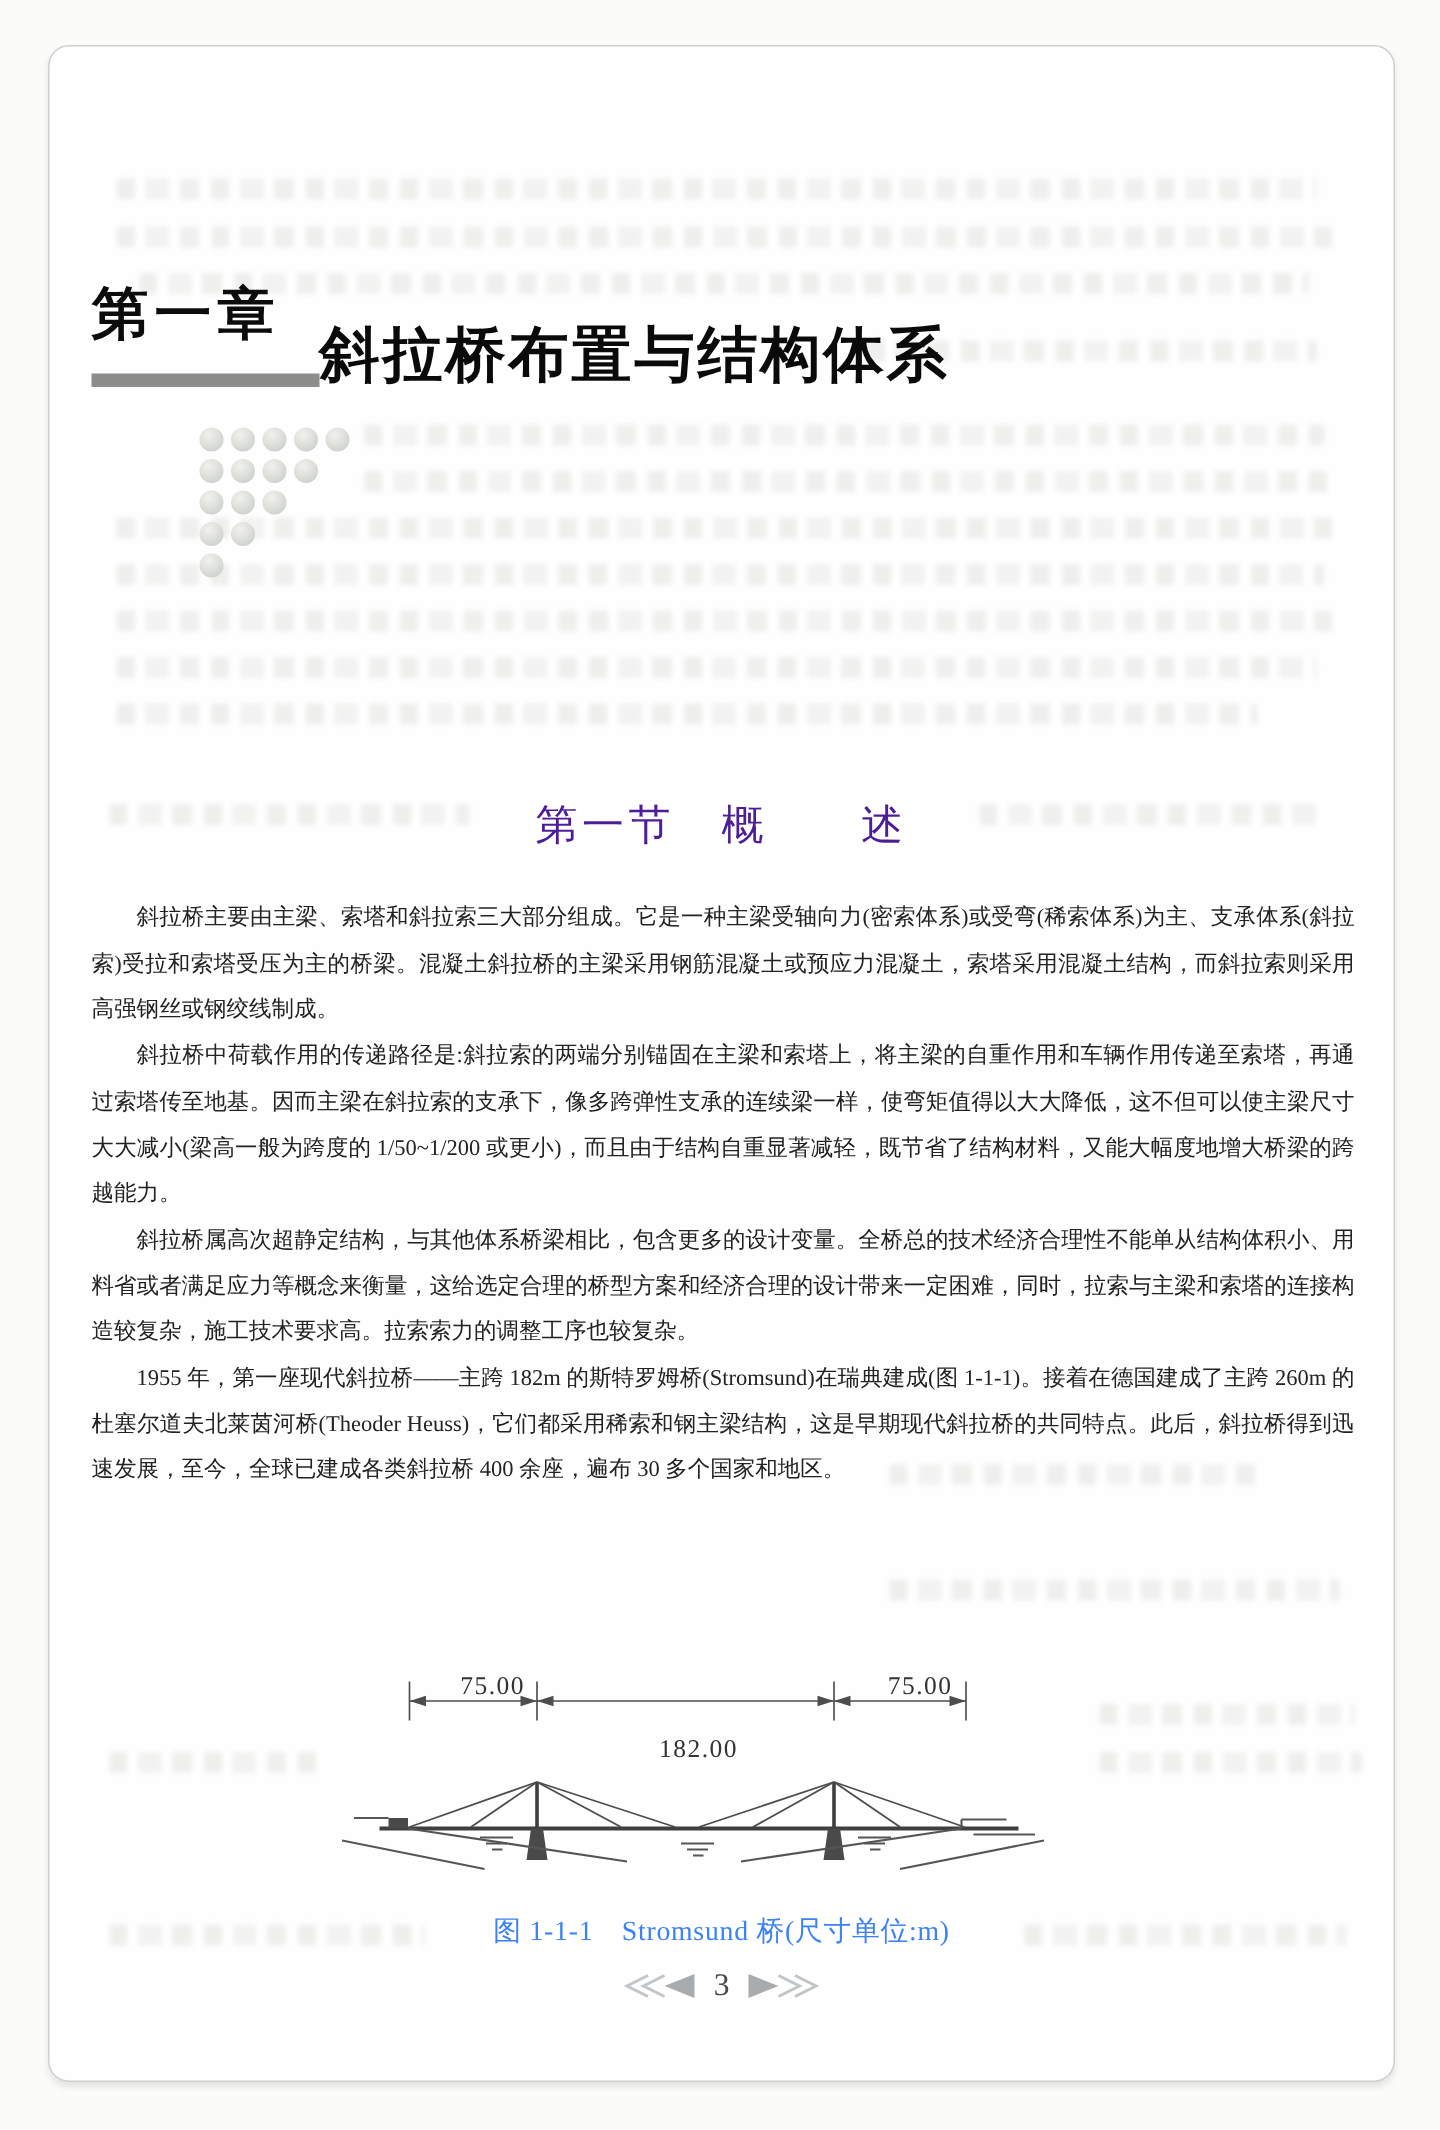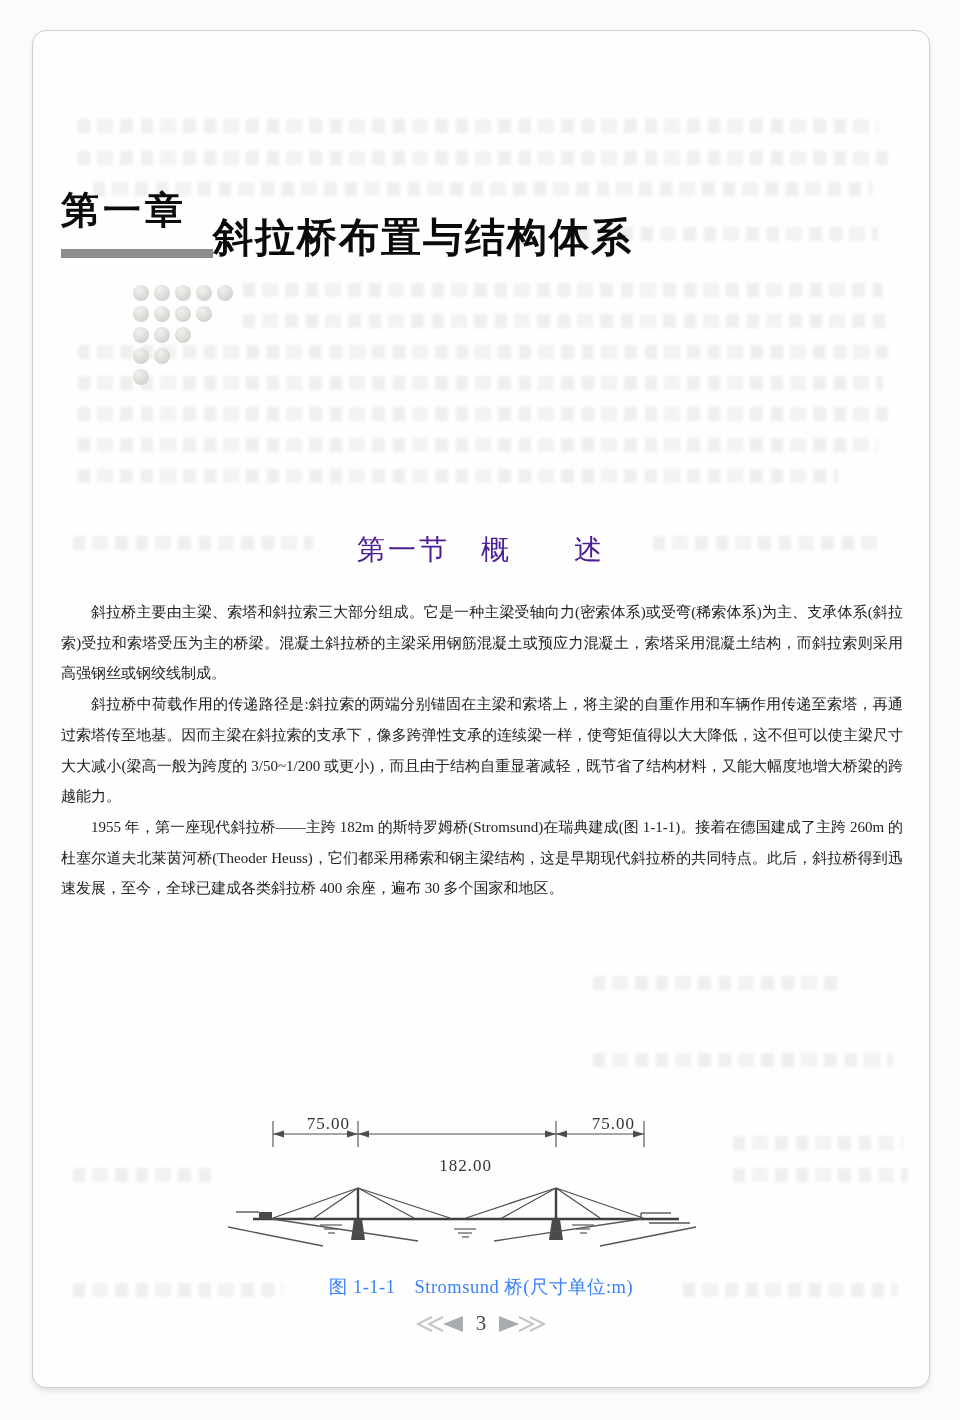--- a/index.html
+++ b/index.html
@@ -135,21 +135,22 @@
       </div>
     <div class="dot-row">
         <span class="dot"></span>
       </div>
   </div>
 
   <div class="section-title">第一节　概　　述</div>
 
   <div class="bodytext">
     <p>斜拉桥主要由主梁、索塔和斜拉索三大部分组成。它是一种主梁受轴向力(密索体系)或受弯(稀索体系)为主、支承体系(斜拉索)受拉和索塔受压为主的桥梁。混凝土斜拉桥的主梁采用钢筋混凝土或预应力混凝土，索塔采用混凝土结构，而斜拉索则采用高强钢丝或钢绞线制成。</p>
-    <p>斜拉桥中荷载作用的传递路径是:斜拉索的两端分别锚固在主梁和索塔上，将主梁的自重作用和车辆作用传递至索塔，再通过索塔传至地基。因而主梁在斜拉索的支承下，像多跨弹性支承的连续梁一样，使弯矩值得以大大降低，这不但可以使主梁尺寸大大减小(梁高一般为跨度的 3/50~1/200 或更小)，而且由于结构自重显著减轻，既节省了结构材料，又能大幅度地增大桥梁的跨越能力。</p>
+    <p>斜拉桥中荷载作用的传递路径是:斜拉索的两端分别锚固在主梁和索塔上，将主梁的自重作用和车辆作用传递至索塔，再通过索塔传至地基。因而主梁在斜拉索的支承下，像多跨弹性支承的连续梁一样，使弯矩值得以大大降低，这不但可以使主梁尺寸大大减小(梁高一般为跨度的 1/50~1/200 或更小)，而且由于结构自重显著减轻，既节省了结构材料，又能大幅度地增大桥梁的跨越能力。</p>
+    <p>斜拉桥属高次超静定结构，与其他体系桥梁相比，包含更多的设计变量。全桥总的技术经济合理性不能单从结构体积小、用料省或者满足应力等概念来衡量，这给选定合理的桥型方案和经济合理的设计带来一定困难，同时，拉索与主梁和索塔的连接构造较复杂，施工技术要求高。拉索索力的调整工序也较复杂。</p>
     <p>1955 年，第一座现代斜拉桥——主跨 182m 的斯特罗姆桥(Stromsund)在瑞典建成(图 1-1-1)。接着在德国建成了主跨 260m 的杜塞尔道夫北莱茵河桥(Theoder Heuss)，它们都采用稀索和钢主梁结构，这是早期现代斜拉桥的共同特点。此后，斜拉桥得到迅速发展，至今，全球已建成各类斜拉桥 400 余座，遍布 30 多个国家和地区。</p>
   </div>
 
   <div class="figure">
     <svg width="470" height="160" viewBox="0 0 470 160">
       <g stroke="#4d4d4d" stroke-width="1.1" fill="none">
 
         <line x1="45" y1="8" x2="45" y2="34"></line>
         <line x1="130" y1="8" x2="130" y2="34"></line>
         <line x1="328" y1="8" x2="328" y2="34"></line>

